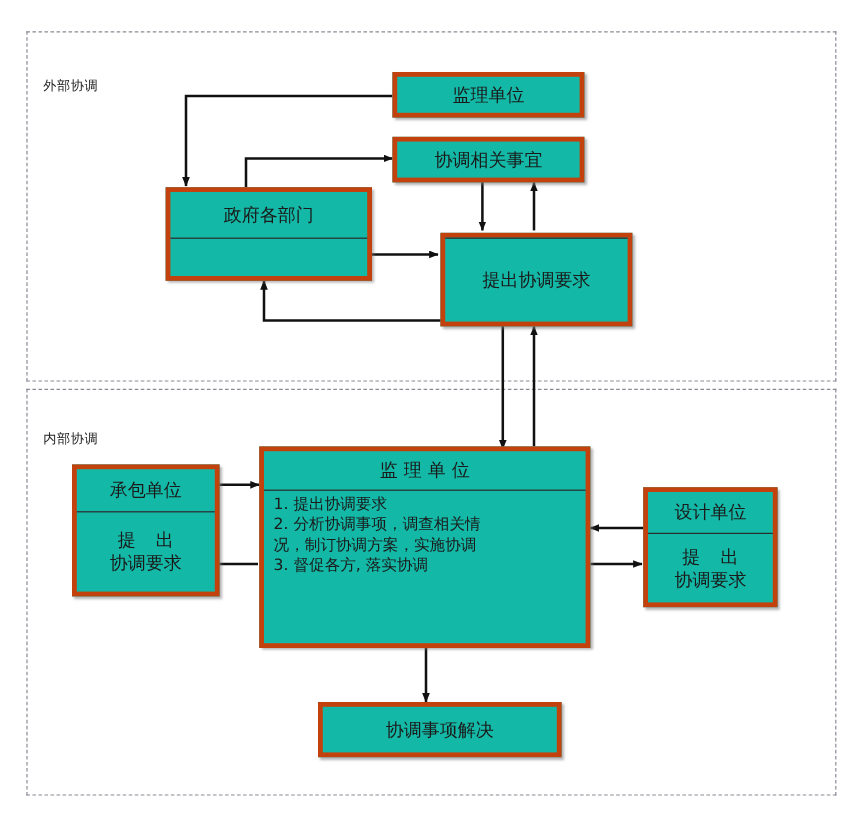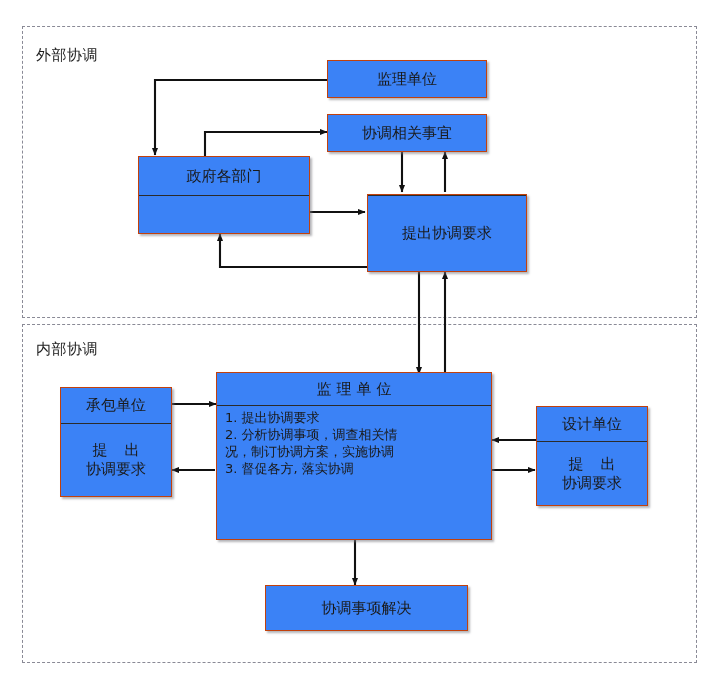--- a/index.html
+++ b/index.html
@@ -23,30 +23,31 @@
     height: 690px;
     pointer-events: none;
   }
   .zone {
     position: absolute;
     border: 1px dashed #8a8a96;
     box-sizing: border-box;
   }
   .zone-label {
     position: absolute;
-    font-size: 15px;
+    font-size: 11px;
     color: #1c1c1c;
     letter-spacing: 0.5px;
     white-space: nowrap;
+    margin-top: 18px;
   }
   .node {
     position: absolute;
     box-sizing: border-box;
-    background: #3b82f6;
-    border: 1px solid #c2410c;
+    background: #14b8a6;
+    border: 4px solid #c2410c;
     box-shadow: 2px 2px 2px rgba(120,120,128,0.55);
     display: flex;
     flex-direction: column;
   }
   .node .hdr {
     flex: 0 0 auto;
     display: flex;
     align-items: center;
     justify-content: center;
     font-size: 15px;
@@ -149,21 +150,21 @@
   <div class="node" style="left:138px; top:156px; width:172px; height:78px;">
     <div class="hdr" style="height:38px;">政府各部门</div>
     <div class="divider"></div>
   </div>
 
   <div class="node" style="left:367px; top:194px; width:160px; height:78px;">
     <div class="divider"></div>
     <div class="bdy">提出协调要求</div>
   </div>
 
-  <div class="node" style="left:60px; top:387px; width:112px; height:110px;">
+  <div class="node" style="left:60px; top:387px; width:123px; height:110px;">
     <div class="hdr" style="height:35px;">承包单位</div>
     <div class="divider"></div>
     <div class="bdy">
       <div class="wide-space">提 出</div>
       <div>协调要求</div>
     </div>
   </div>
 
   <div class="node" style="left:536px; top:406px; width:112px; height:100px;">
     <div class="hdr" style="height:34px;">设计单位</div>

